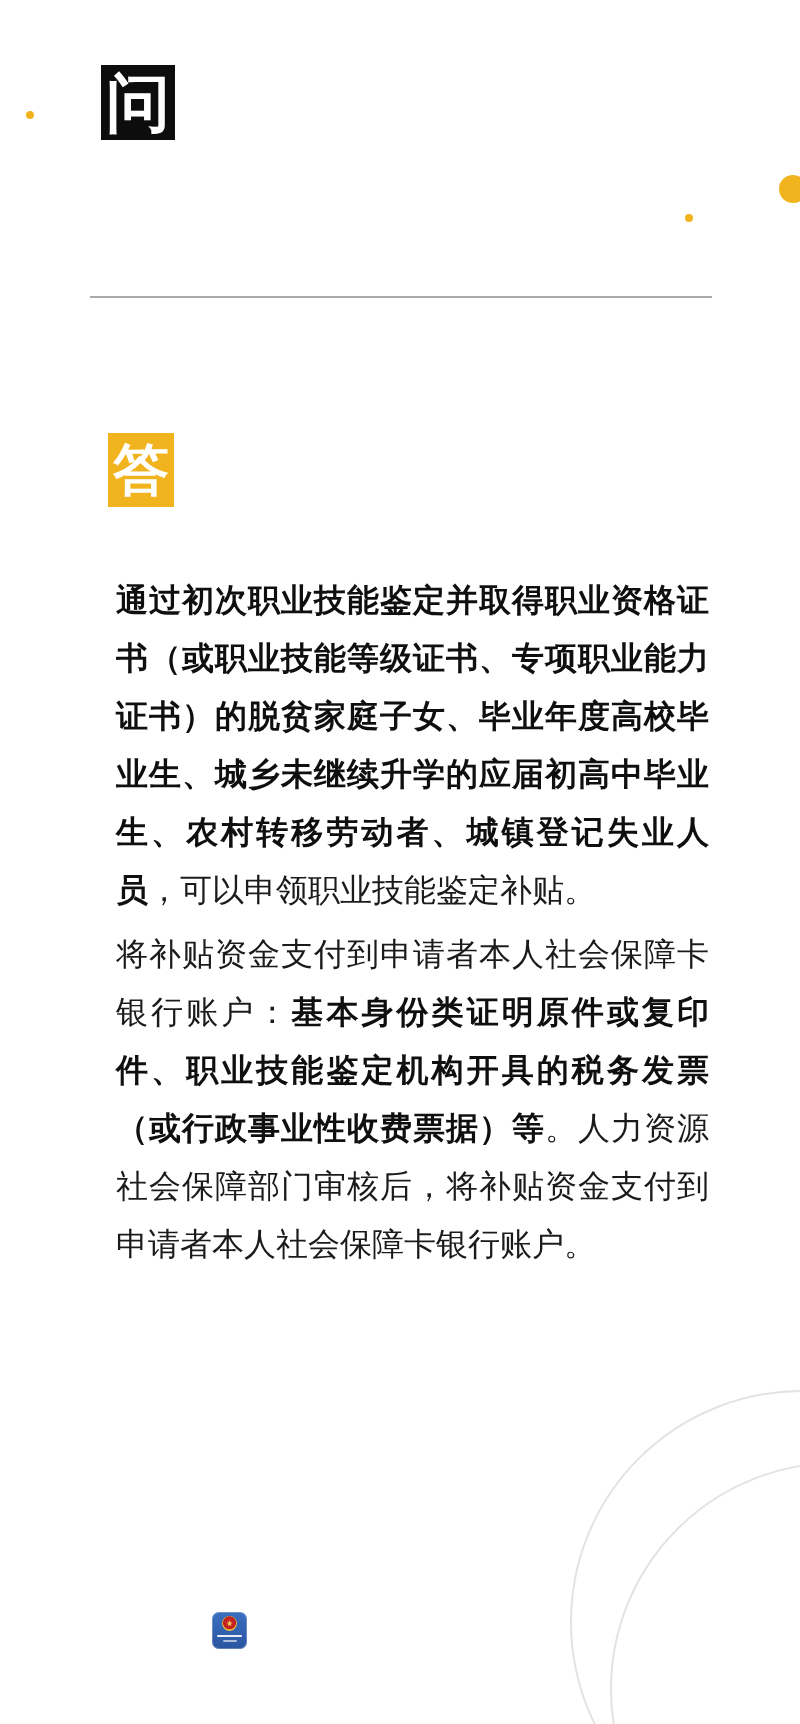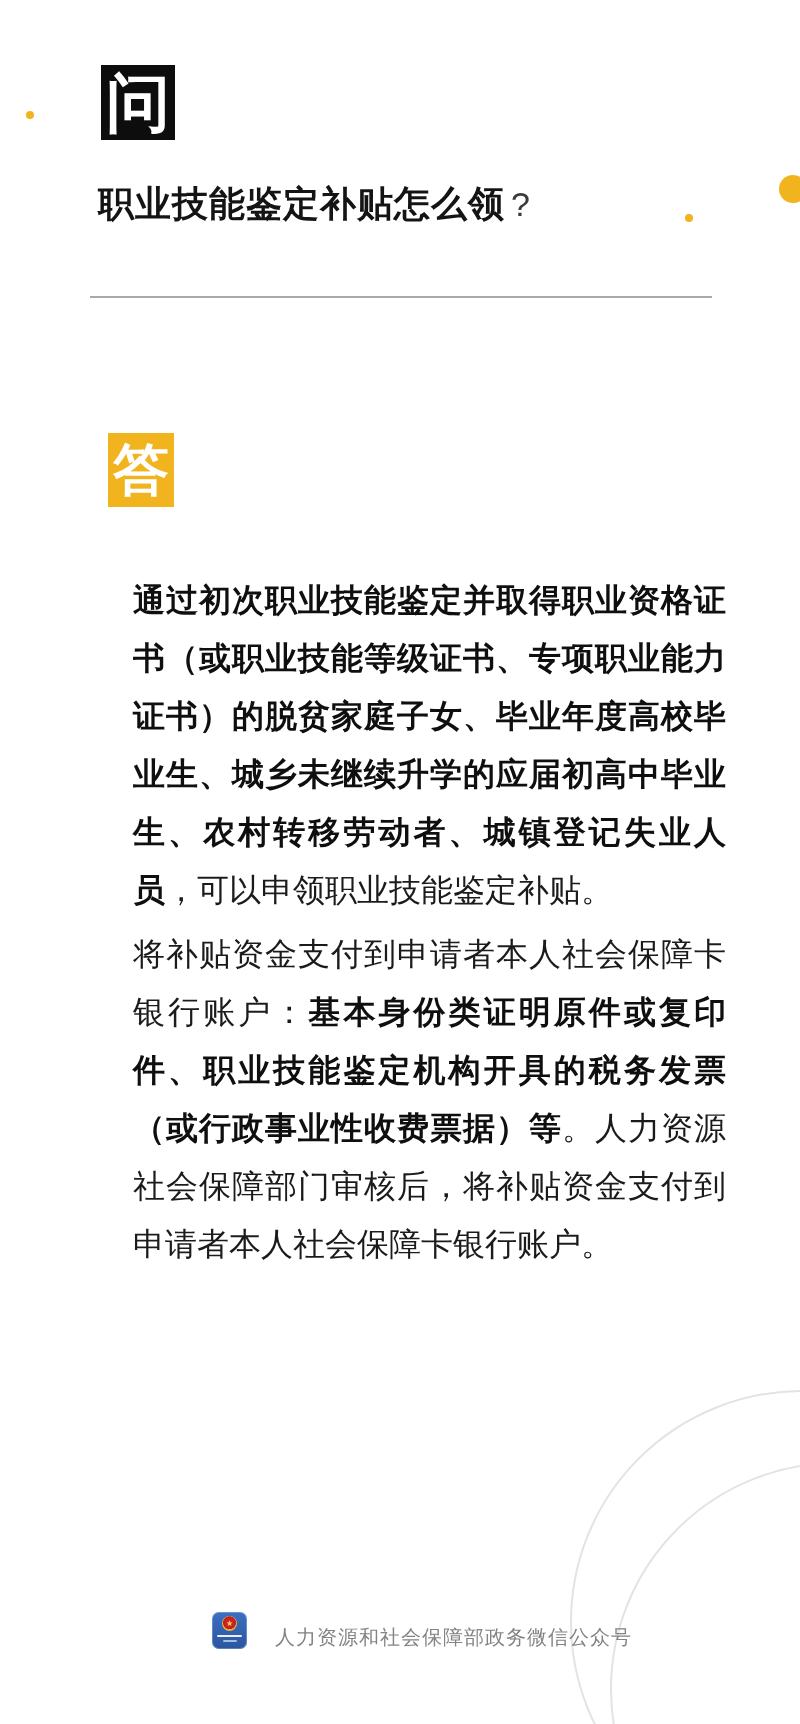--- a/index.html
+++ b/index.html
@@ -32,21 +32,20 @@
     position:absolute;left:108px;top:433px;width:66px;height:74px;
     color:#ffffff;display:flex;align-items:center;justify-content:center;
     font-size:56px;font-weight:700;line-height:1;
     font-family:"Liberation Sans",sans-serif;
   }
   
   .body-text{
     position:absolute;left:116px;top:571px;width:593px;
     font-size:32px;line-height:58px;color:#1b1b1b;
     text-align:justify;
-    margin-left:17px;
   }
   .body-text p{margin:0;}
   .body-text p + p{margin-top:3px;}
   .body-text p.para-3{margin-top:6px;}
   .seg-bold{
     font-weight:700;color:#0f0f0f;
     font-family:"Liberation Serif",serif;
   }
   .seg-reg{font-weight:400;font-family:"Liberation Sans",sans-serif;}
   
@@ -81,23 +80,20 @@
 <div class="page">
 
   <div class="q-glyph">
     <span>问</span>
   </div>
 
   <div class="dot dot-top-left accent-bg" style="background: rgb(242, 180, 30);"></div>
   <div class="dot dot-mid accent-bg" style="background: rgb(242, 180, 30);"></div>
   <div class="corner-circle accent-bg" style="background: rgb(242, 180, 30);"></div>
 
-  <div class="title-row">
-    <span>职业技能鉴定补贴怎么领</span><span class="title-qmark">?</span>
-  </div>
 
   <div class="divider"></div>
 
   <div class="a-glyph accent-bg" style="background: rgb(242, 180, 30);">
     <span>答</span>
   </div>
 
   <div class="body-text">
     <p class="para-1"><span class="seg-bold">通过初次职业技能鉴定并取得职业资格证书（或职业技能等级证书、专项职业能力证书）的脱贫家庭子女、毕业年度高校毕业生、城乡未继续升学的应届初高中毕业生、农村转移劳动者、城镇登记失业人员</span><span class="seg-reg">，可以申领职业技能鉴定补贴。</span></p>
     <p class="para-3"><span class="seg-reg">将补贴资金支付到申请者本人社会保障卡银行账户：</span><span class="seg-bold">基本身份类证明原件或复印件、职业技能鉴定机构开具的税务发票（或行政事业性收费票据）等</span><span class="seg-reg">。人力资源社会保障部门审核后，将补贴资金支付到申请者本人社会保障卡银行账户。</span></p>
@@ -106,15 +102,14 @@
   <div class="deco-circle outer"></div>
   <div class="deco-circle inner"></div>
 
   <div class="footer-icon">
     <div class="emblem">
         <span>★</span>
       </div>
     <div class="icon-bar b1"></div>
     <div class="icon-bar b2"></div>
   </div>
-  <div class="footer-label">人力资源和社会保障部政务微信公众号</div>
 
 </div>
 
 </body></html>

